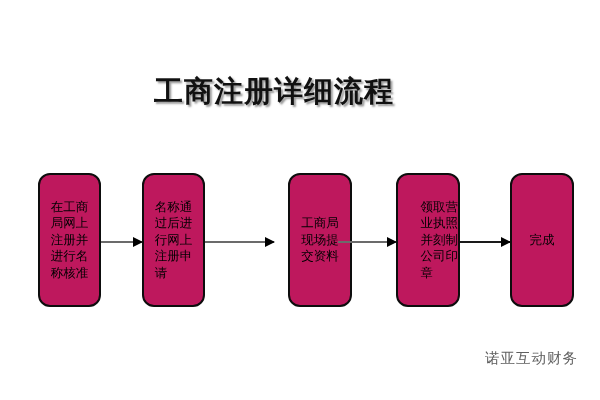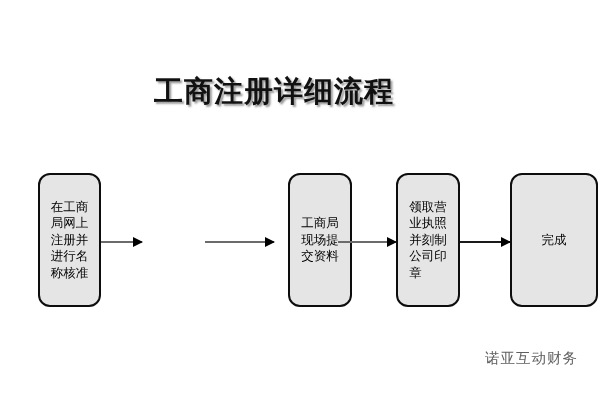--- a/index.html
+++ b/index.html
@@ -44,42 +44,42 @@
     height: 134px;
   }
 
   .node {
     position: absolute;
     top: 0;
     height: 134px;
     box-sizing: border-box;
     border: 2px solid #0d0d0d;
     border-radius: 12px;
-    background: #e5e5e5;
+    background: #be185d;
     display: flex;
     align-items: center;
     justify-content: center;
   }
   .node-label {
     font-size: 12.5px;
     line-height: 16.5px;
     color: #000000;
     text-align: left;
     letter-spacing: 0px;
     white-space: pre-line;
   }
   .node-label.center {
     text-align: center;
   }
 
   .node-1 { left: 38px;  width: 63px; }
   .node-2 { left: 142px; width: 63px; }
   .node-3 { left: 288px; width: 64px; }
-  .node-4 { left: 396px; width: 64px; }
-  .node-5 { left: 510px; width: 88px; }
+  .node-4 { left: 396px; width: 64px; justify-content: flex-end; }
+  .node-5 { left: 510px; width: 64px; }
 
   
   .connector {
     position: absolute;
     top: 68px;
     height: 2px;
   }
   .connector .shaft {
     position: absolute;
     left: 0;
@@ -132,20 +132,27 @@
 注册并
 进行名
 称核准</span>
     </div>
 
     <div class="connector conn-1">
       <span class="shaft"></span>
       <span class="head"></span>
     </div>
 
+    <div class="node node-2">
+      <span class="node-label">名称通
+过后进
+行网上
+注册申
+请</span>
+    </div>
 
     <div class="connector conn-2">
       <span class="shaft"></span>
       <span class="head"></span>
     </div>
 
     <div class="node node-3">
       <span class="node-label">工商局
 现场提
 交资料</span>

